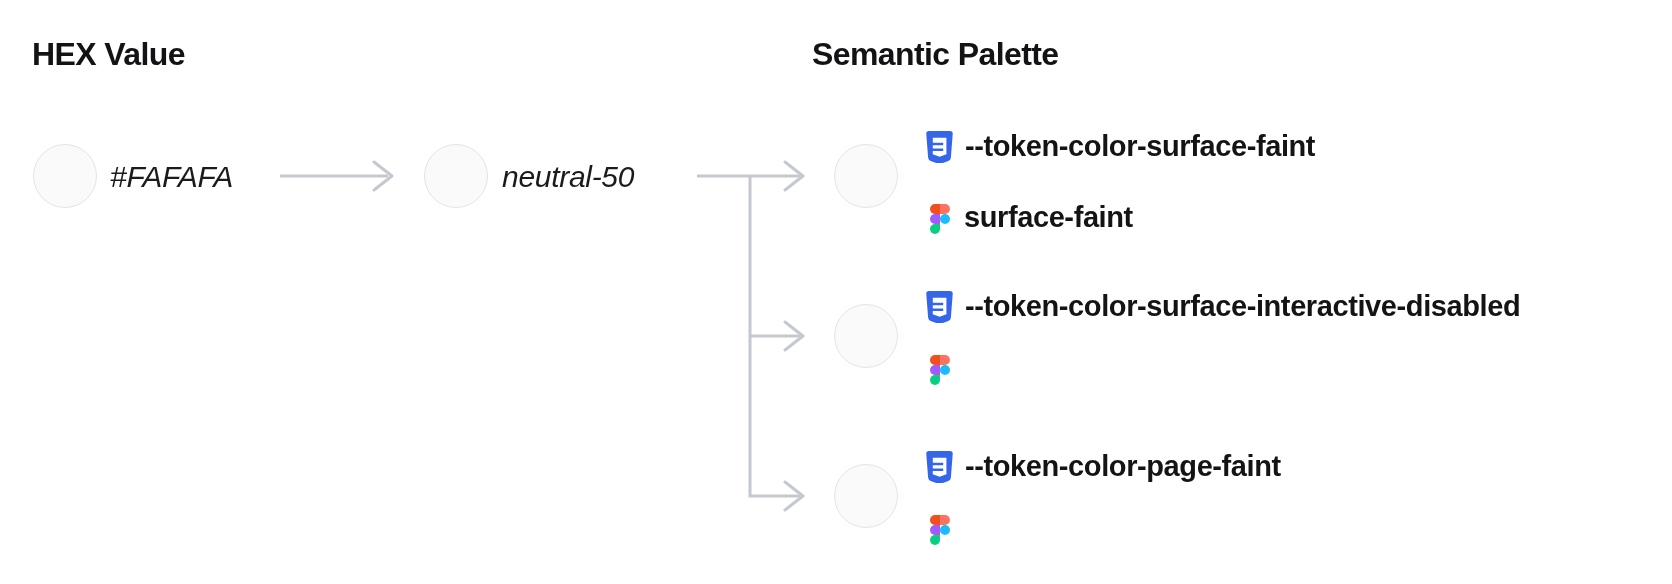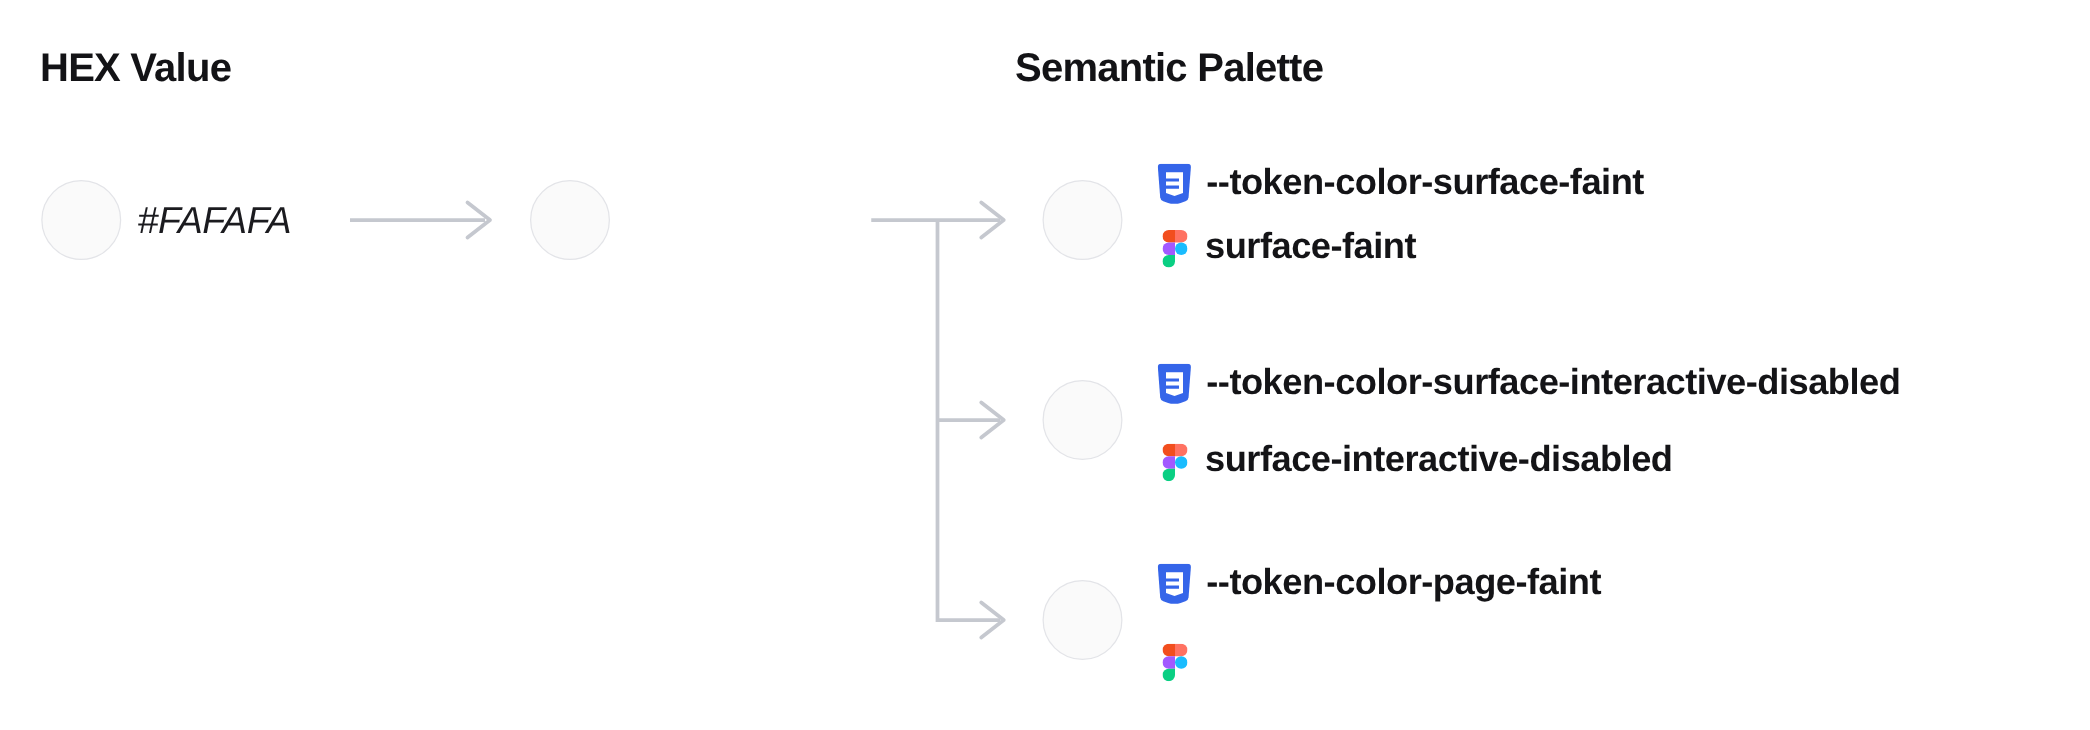--- a/index.html
+++ b/index.html
@@ -60,30 +60,31 @@
     <path d="M785 482 L803 496 L785 510" fill="none" stroke-width="3" stroke-linecap="round" stroke-linejoin="round" stroke="#C5C8CF"></path>
 
     <path d="M750 336 H800" fill="none" stroke-width="3" stroke="#C5C8CF"></path>
     <path d="M785 322 L803 336 L785 350" fill="none" stroke-width="3" stroke-linecap="round" stroke-linejoin="round" stroke="#C5C8CF"></path>
   </svg>
 
   <div class="swatch" style="left: 33px; top: 144px; background-color: rgb(250, 250, 250);"></div>
   <div class="value-label" style="left:110px;top:177px">#FAFAFA</div>
 
   <div class="swatch" style="left: 424px; top: 144px; background-color: rgb(250, 250, 250);"></div>
+  <div class="value-label" style="left:502px;top:177px">neutral-50</div>
 
   <div class="swatch" style="left: 834px; top: 144px; background-color: rgb(250, 250, 250);"></div>
   <div class="token-row css-row" style="left:926px;top:127px">
     <svg class="icon" viewBox="0 0 26 31">
       <path d="M2.8 0 H23.2 Q26 0 25.8 2.8 L24 26 Q23.8 28.3 21.6 29.1 L14 31.8 Q13 32.1 12 31.8 L4.4 29.1 Q2.2 28.3 2 26 L0.2 2.8 Q0 0 2.8 0 Z" fill="#3565E9"></path>
       <path d="M6.5 6.5 H19.7 V22.6 L13.1 24.9 L6.5 22.6 V19.3 H16.6 V16.9 H6.5 V13.8 H16.6 V11.4 H6.5 Z" fill="#FFFFFF"></path>
     </svg>
     <span class="txt">--token-color-surface-faint</span>
   </div>
-  <div class="token-row figma-row" style="left:930px;top:178px">
+  <div class="token-row figma-row" style="left:930px;top:198px">
     <svg class="icon" viewBox="0 0 20 30">
       <path d="M10 0 H5 a5 5 0 0 0 0 10 h5 Z" fill="#F24E1E"></path>
       <path d="M10 0 h5 a5 5 0 0 1 0 10 h-5 Z" fill="#FF7262"></path>
       <path d="M10 10 H5 a5 5 0 0 0 0 10 h5 Z" fill="#A259FF"></path>
       <circle cx="15" cy="15" r="5" fill="#1ABCFE"></circle>
       <path d="M10 20 H5 a5 5 0 0 0 0 10 a5 5 0 0 0 5 -5 Z" fill="#0ACF83"></path>
     </svg>
     <span class="txt">surface-faint</span>
   </div>
 
@@ -96,21 +97,20 @@
     <span class="txt">--token-color-surface-interactive-disabled</span>
   </div>
   <div class="token-row figma-row" style="left:930px;top:349px">
     <svg class="icon" viewBox="0 0 20 30">
       <path d="M10 0 H5 a5 5 0 0 0 0 10 h5 Z" fill="#F24E1E"></path>
       <path d="M10 0 h5 a5 5 0 0 1 0 10 h-5 Z" fill="#FF7262"></path>
       <path d="M10 10 H5 a5 5 0 0 0 0 10 h5 Z" fill="#A259FF"></path>
       <circle cx="15" cy="15" r="5" fill="#1ABCFE"></circle>
       <path d="M10 20 H5 a5 5 0 0 0 0 10 a5 5 0 0 0 5 -5 Z" fill="#0ACF83"></path>
     </svg>
-    <span class="txt">surface-interactive-disabled</span>
   </div>
 
   <div class="swatch" style="left: 834px; top: 464px; background-color: rgb(250, 250, 250);"></div>
   <div class="token-row css-row" style="left:926px;top:447px">
     <svg class="icon" viewBox="0 0 26 31">
       <path d="M2.8 0 H23.2 Q26 0 25.8 2.8 L24 26 Q23.8 28.3 21.6 29.1 L14 31.8 Q13 32.1 12 31.8 L4.4 29.1 Q2.2 28.3 2 26 L0.2 2.8 Q0 0 2.8 0 Z" fill="#3565E9"></path>
       <path d="M6.5 6.5 H19.7 V22.6 L13.1 24.9 L6.5 22.6 V19.3 H16.6 V16.9 H6.5 V13.8 H16.6 V11.4 H6.5 Z" fill="#FFFFFF"></path>
     </svg>
     <span class="txt">--token-color-page-faint</span>
   </div>

